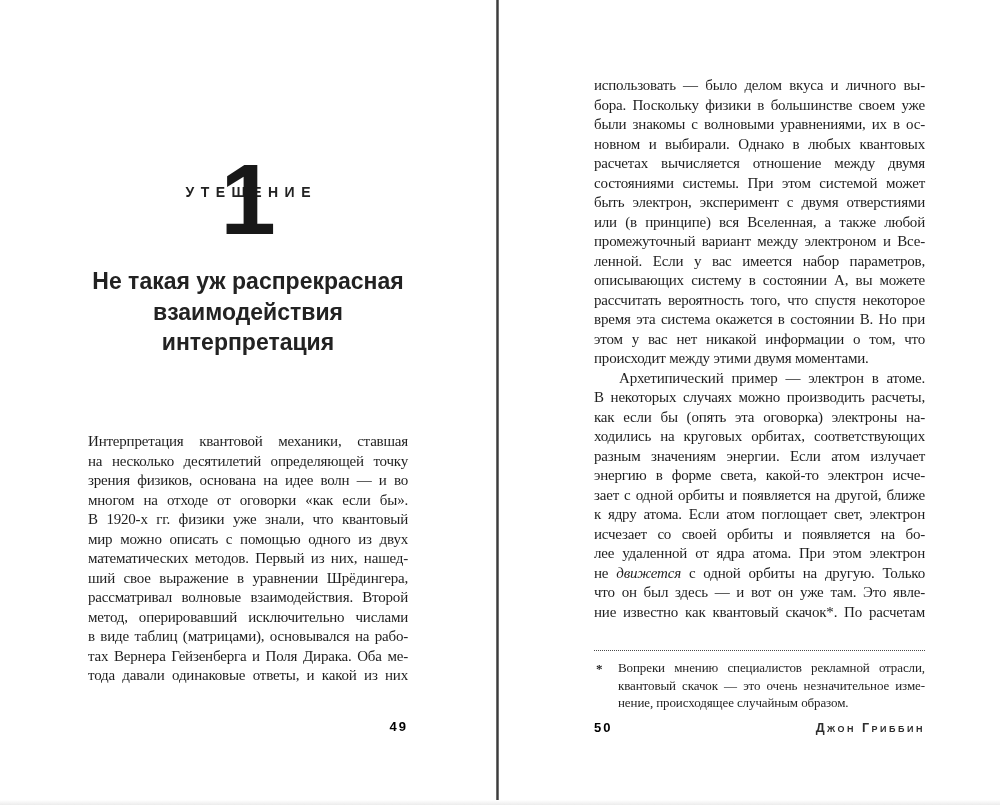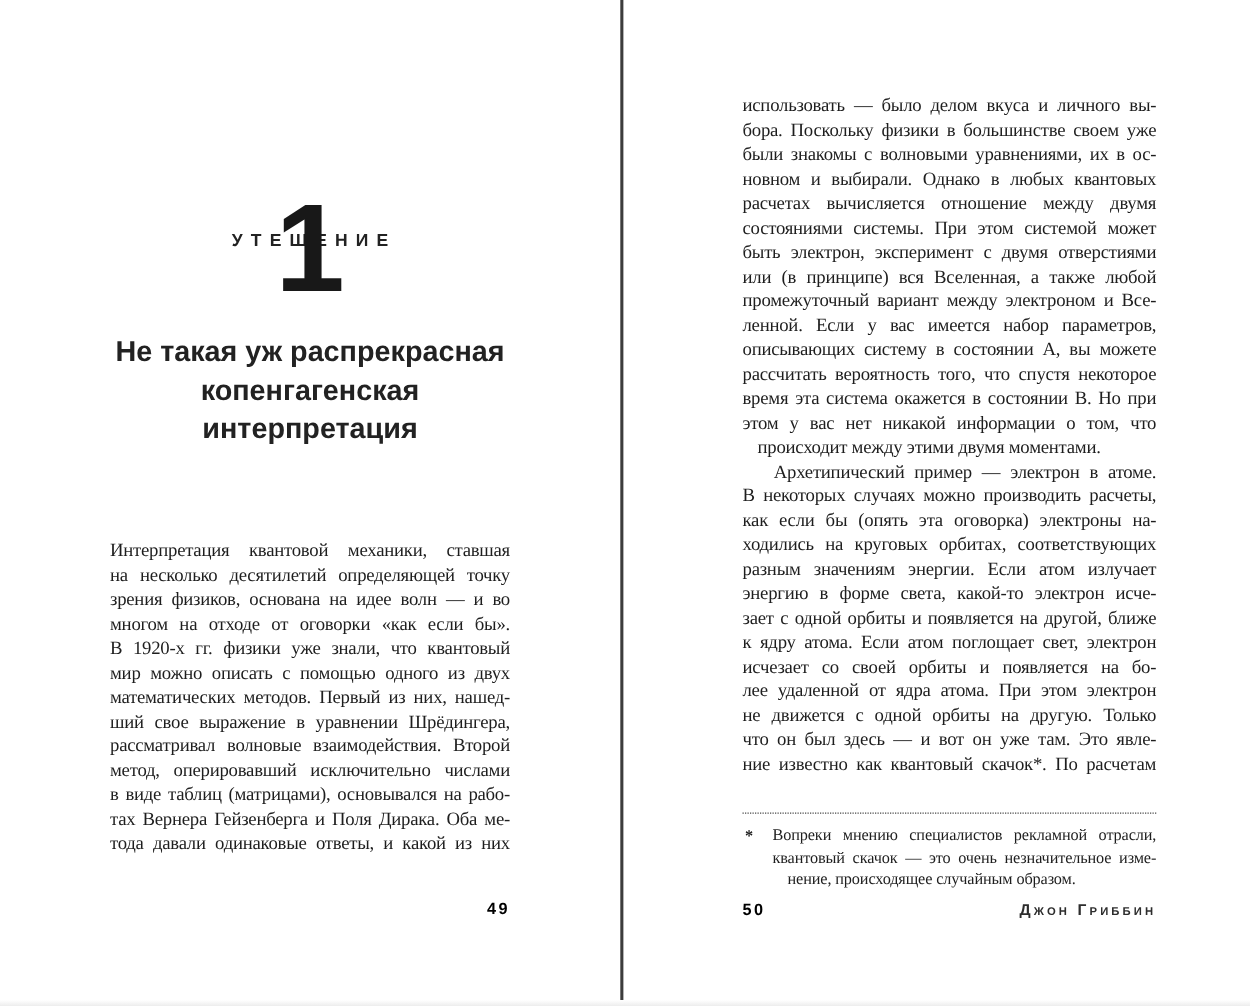--- a/index.html
+++ b/index.html
@@ -45,23 +45,23 @@
   .chapter-title .line{text-align:center;text-align-last:center;}
 
   .page-body{
     font-size:15px;line-height:19.5px;letter-spacing:-0.2px;
     color:var(--ink);
   }
   .left-body{position:absolute;left:88px;top:432px;width:320px;}
   .right-body{position:absolute;left:594px;top:76px;width:331px;}
 
   .line{text-align:justify;text-align-last:justify;}
-  .line.last-left{text-align-last:left;margin-left:12px;}
+  .line.last-left{text-align-last:left;}
   .line.indent{text-indent:25px;}
-  .it{margin-top:13px;}
+  .it{font-style:italic;margin-top:13px;}
 
   
   .footnote-rule{
     position:absolute;left:594px;top:650px;width:331px;height:0;
     border-top:1px dotted #4a4a4a;
   }
   .footnote{
     position:absolute;left:594px;top:659px;width:331px;
     font-size:13px;line-height:17.5px;letter-spacing:-0.1px;color:var(--ink);
   }
@@ -94,21 +94,21 @@
 
 <div class="spread">
 
   <div>
     <div class="chapter-label">УТЕШЕНИЕ</div>
 
     <div class="chapter-number">1</div>
 
     <div class="chapter-title">
         <div class="line">Не такая уж распрекрасная</div>
-        <div class="line">копенгагенская</div>
+        <div class="line">взаимодействия</div>
         <div class="line">интерпретация</div>
       </div>
 
     <div class="page-body left-body">
         <div class="line">Интерпретация квантовой механики, ставшая</div>
         <div class="line">на несколько десятилетий определяющей точку</div>
         <div class="line">зрения физиков, основана на идее волн — и во</div>
         <div class="line">многом на отходе от оговорки «как если бы».</div>
         <div class="line">В 1920-х гг. физики уже знали, что квантовый</div>
         <div class="line">мир можно описать с помощью одного из двух</div>

